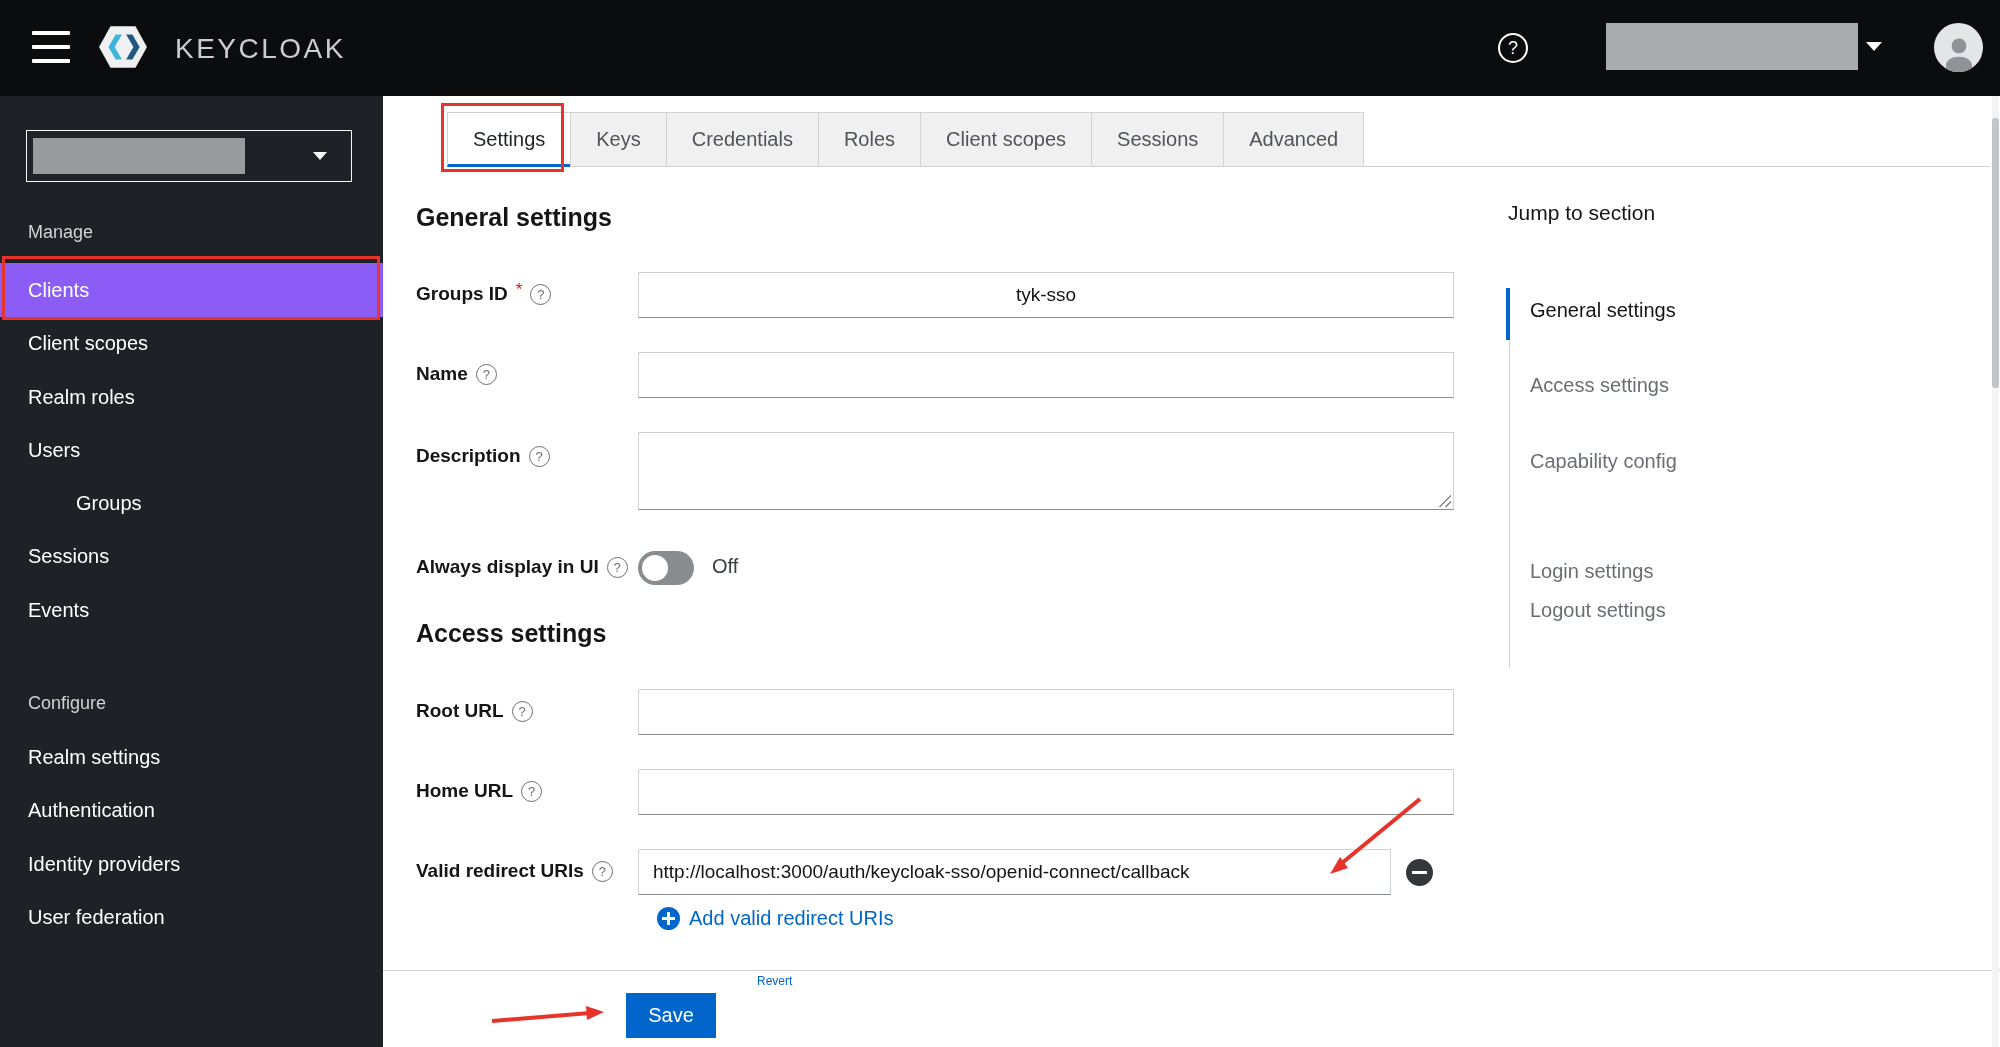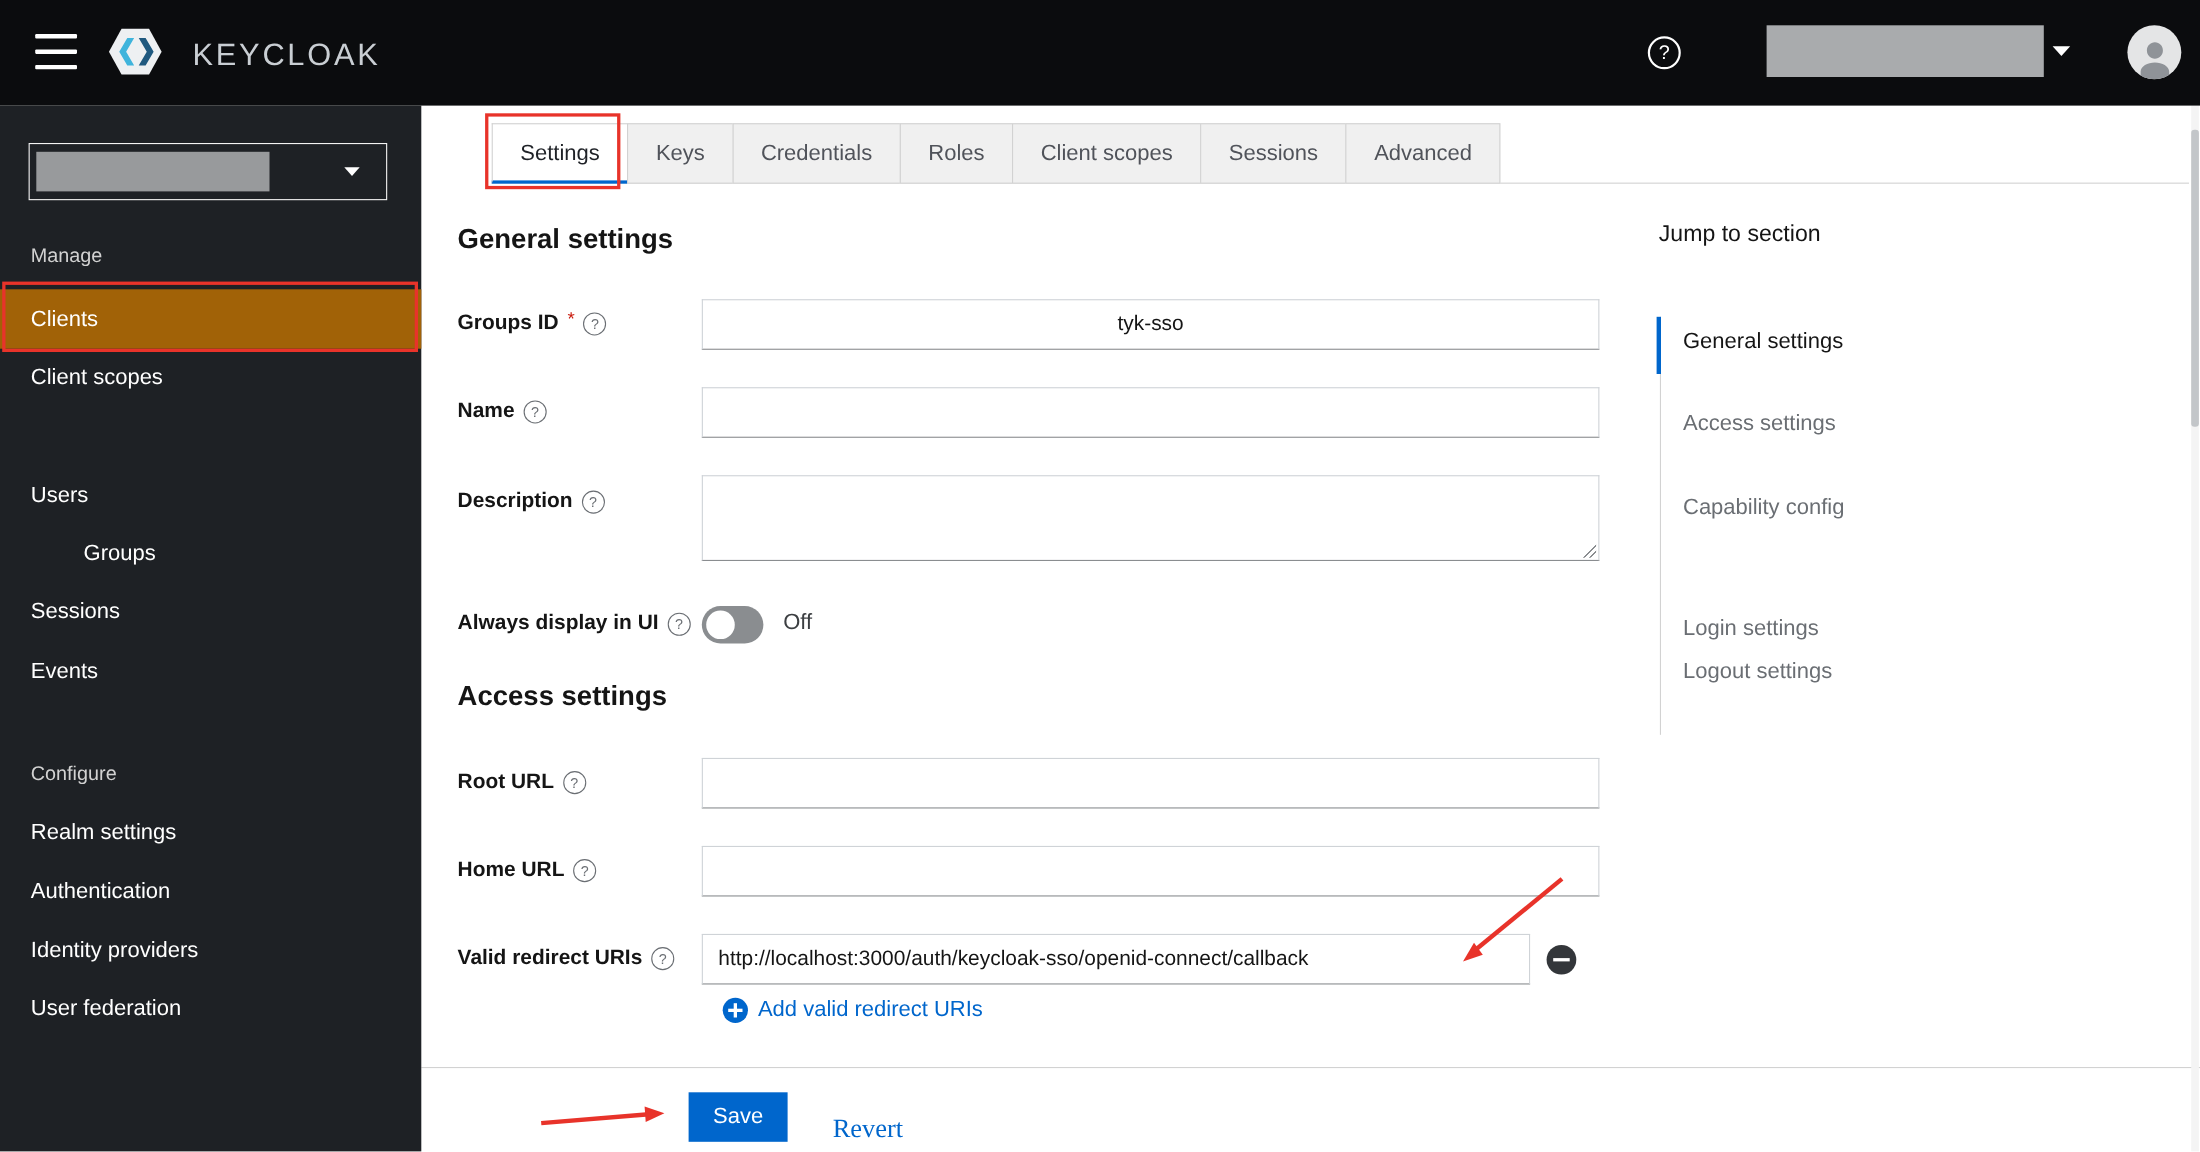--- a/index.html
+++ b/index.html
@@ -25,21 +25,21 @@
             background:#e4e5e6; overflow:hidden; display:flex; align-items:flex-end; justify-content:center; border:none; }
 
   
   .sidebar { position:absolute; left:0; top:96px; width:383px; height:951px; background:#1e2125; z-index:2; }
   .realm-box { position:absolute; left:26px; top:34px; width:326px; height:52px; border:1px solid #f4f4f4; background:none; }
   .realm-block { position:absolute; left:6px; top:7px; width:212px; height:36px; background:#989a9c; }
   .realm-caret { position:absolute; right:24px; top:21px; border-left:7px solid transparent; border-right:7px solid transparent; border-top:8px solid #fff; width:0; height:0; }
   .nav-label { position:absolute; left:28px; font-size:18px; color:#d2d2d2; }
   .nav-item { position:absolute; left:0; width:383px; height:54px; line-height:54px; padding-left:28px;
               font-size:20px; color:#fff; cursor:pointer; }
-  .nav-item.selected { background:#a16207; }
+  .nav-item.selected { background:#8b5cf6; }
 
   
   .tabs { position:absolute; left:447px; top:112px; display:flex; z-index:2; }
   .tab { height:55px; line-height:53px; padding:0 25px; font-size:20px; color:#50535a; background:#f0f0f0;
          border:1px solid #d2d2d2; margin-left:-1px; cursor:pointer; white-space:nowrap; }
   .tab:first-child { margin-left:0; }
   .tab.active { background:#fff; color:#1f2227; border-bottom:3px solid var(--primary); }
   .tabs-rule { position:absolute; left:447px; top:166px; width:1543px; height:1px; background:#d2d2d2; z-index:1; }
 
   
@@ -71,22 +71,22 @@
   .add-link { position:absolute; left:657px; top:907px; display:flex; align-items:center; gap:9px;
               color:var(--primary); font-size:20px; background:none; border:none; font-family:inherit; cursor:pointer; }
   .plus-circle { position:relative; width:23px; height:23px; min-width:23px; border-radius:50%; background:var(--primary); }
   .plus-circle::before { content:""; position:absolute; left:5px; top:10px; width:13px; height:3px; background:#fff; }
   .plus-circle::after  { content:""; position:absolute; left:10px; top:5px; width:3px; height:13px; background:#fff; }
 
   
   .footer-rule { position:absolute; left:383px; top:970px; width:1617px; height:1px; background:#d2d2d2; }
   .save-btn { position:absolute; left:626px; top:993px; width:90px; height:45px; background:var(--primary);
               color:#fff; font-size:20px; border:none; font-family:inherit; cursor:pointer; }
-  .revert-btn { position:absolute; left:757px; top:1014px; font-size:24px; color:var(--primary);
-                background:none; border:none; font-family:Liberation Serif, serif; cursor:pointer; }
+  .revert-btn { position:absolute; left:757px; top:974px; font-size:12px; color:var(--primary);
+                background:none; border:none; font-family:Liberation Sans, sans-serif; cursor:pointer; }
 
   
   .jump-title { position:absolute; left:1508px; top:201px; font-size:21px; color:#151515; }
   .jump-rule { position:absolute; left:1509px; top:288px; width:1px; height:380px; background:#d2d2d2; }
   .jump-active-bar { position:absolute; left:1506px; top:288px; width:4px; height:52px; background:var(--primary); }
   .jump-item { position:absolute; left:1530px; font-size:20px; color:#6a6e73; cursor:pointer; }
   .ji-0 { top:299px; color:#151515; } .ji-1 { top:374px; } .ji-2 { top:450px; } .ji-3 { top:524px;margin-top:36px; } .ji-4 { top:599px; }
 
   
   .sb-track { position:absolute; right:1px; top:96px; bottom:0; width:7px; background:#f4f4f4; }
@@ -131,20 +131,21 @@
 
   <div class="sidebar">
     <button class="realm-box">
       <span class="realm-block"></span>
       <span class="realm-caret"></span>
     </button>
 
     <div class="nav-label" style="top:126px;">Manage</div>
     <div class="nav-item selected" style="top:167px;">Clients</div>
     <div class="nav-item" style="top:220px;">Client scopes</div>
+    <div class="nav-item" style="top:274px;">Realm roles</div>
     <div class="nav-item" style="top:327px;">Users</div>
     <div class="nav-item" style="top:380px;margin-left:48px;">Groups</div>
     <div class="nav-item" style="top:433px;">Sessions</div>
     <div class="nav-item" style="top:487px;">Events</div>
 
     <div class="nav-label" style="top:597px;">Configure</div>
     <div class="nav-item" style="top:634px;">Realm settings</div>
     <div class="nav-item" style="top:687px;">Authentication</div>
     <div class="nav-item" style="top:741px;">Identity providers</div>
     <div class="nav-item" style="top:794px;">User federation</div>

